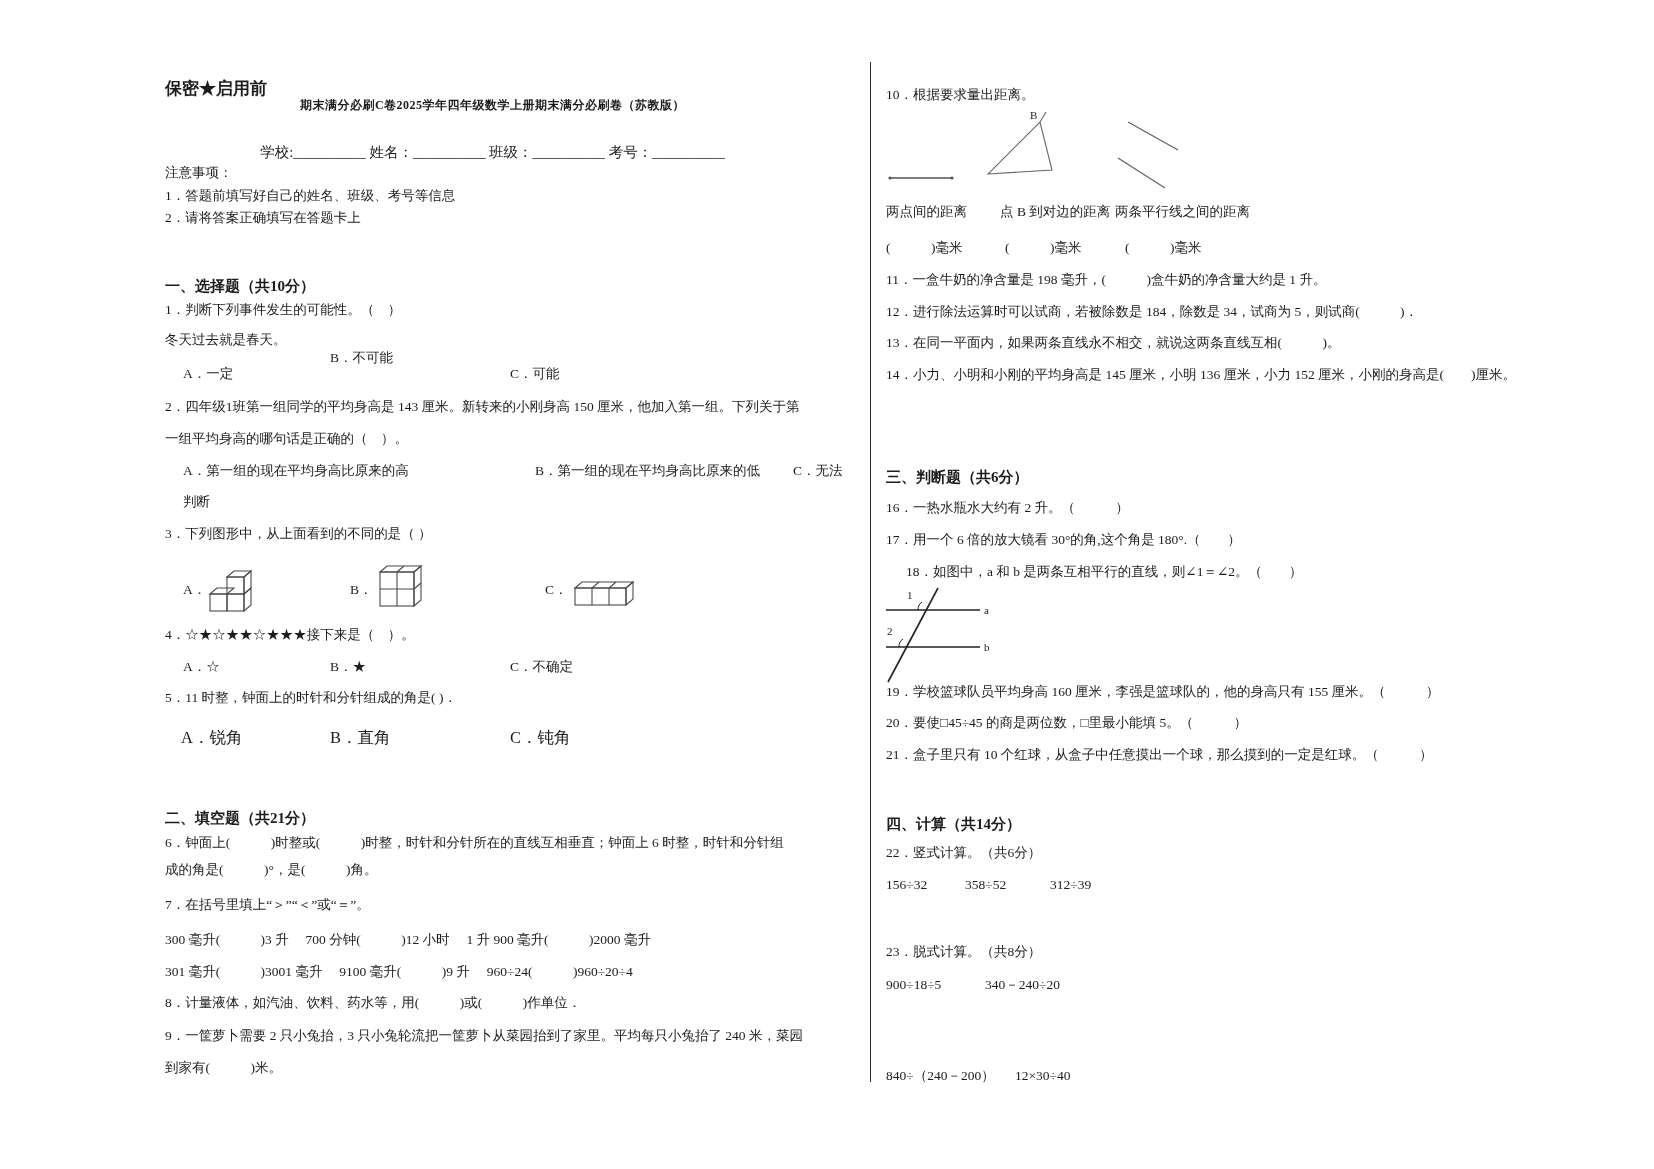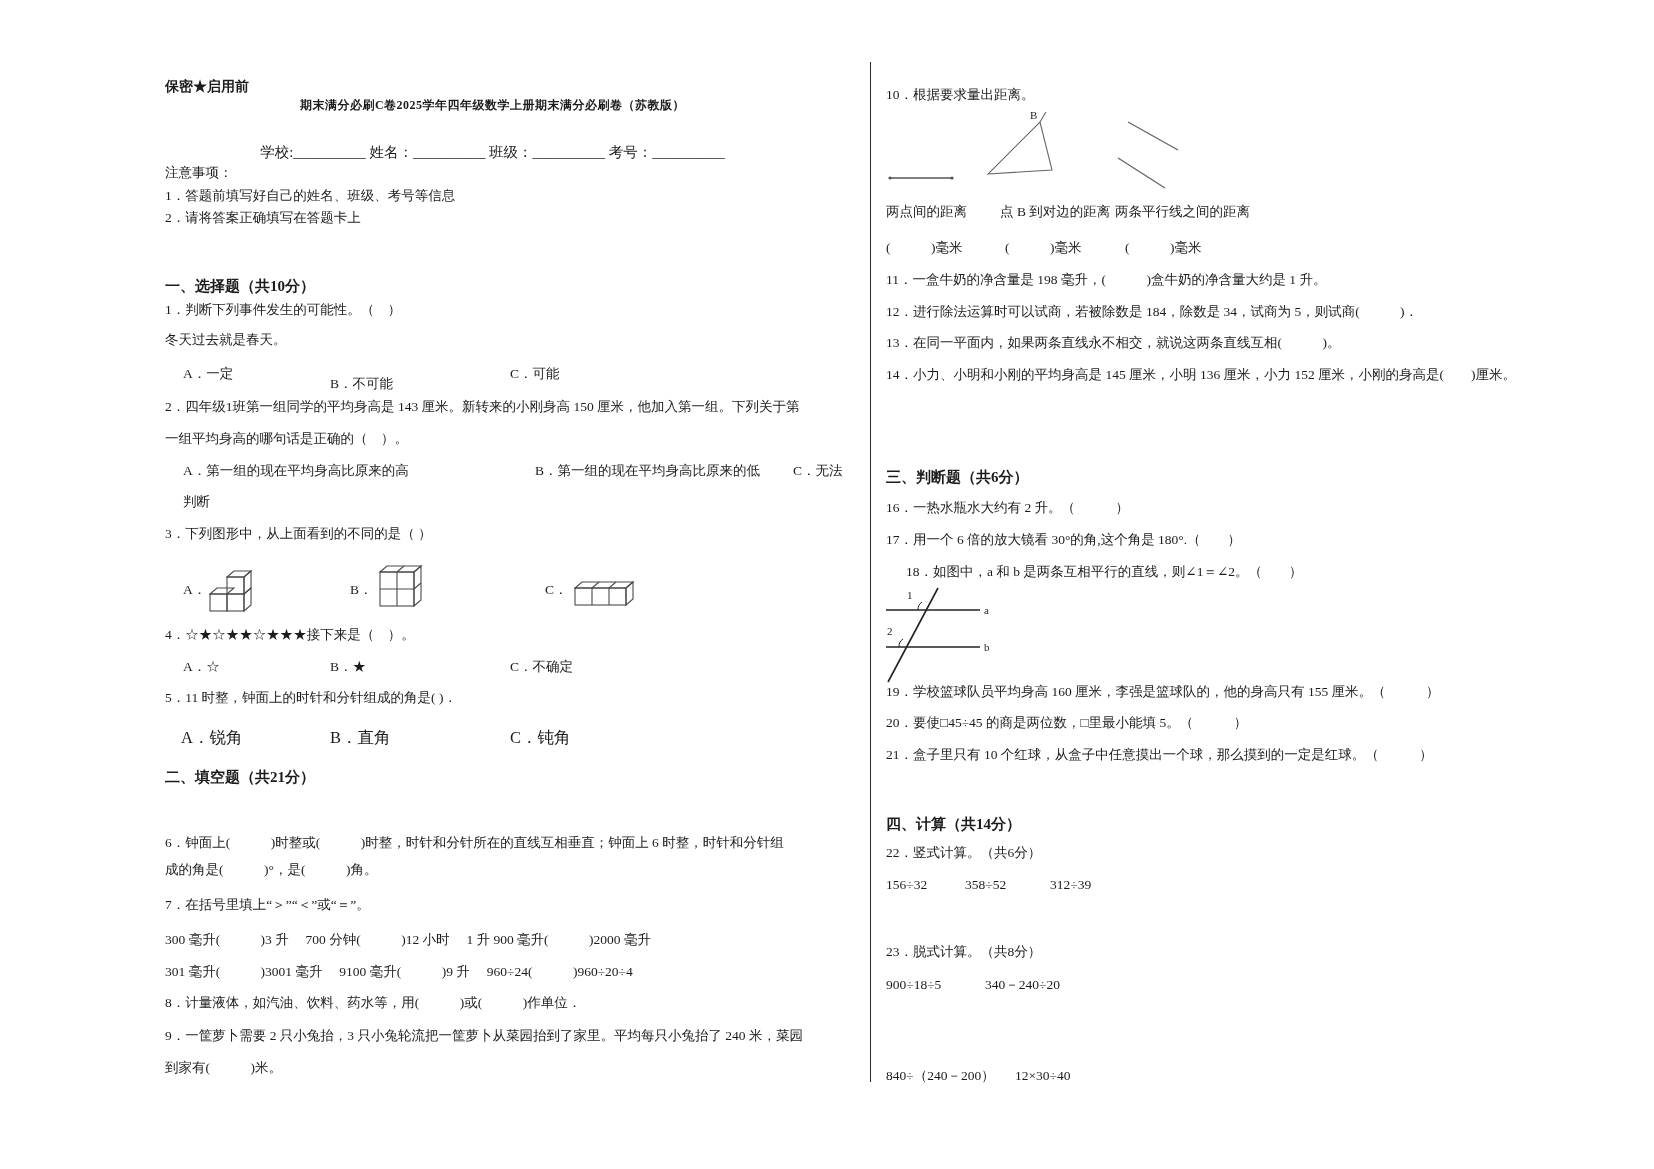--- a/index.html
+++ b/index.html
@@ -19,32 +19,32 @@
   .fig18 line{stroke:#222;stroke-width:1.6;}
   .fig18 path{stroke:#222;stroke-width:1;}
 </style>
 </head>
 <body>
 
 <div id="sheet">
 
   <div id="divider"></div>
 
-  <div class="ln bold" style="left:165px;top:78px;font-size:14px">保密★启用前</div>
+  <div class="ln bold" style="left:165px;top:78px;font-size:17px">保密★启用前</div>
   <div class="ln title center" style="left:165px;top:98px;width:655px">期末满分必刷C卷2025学年四年级数学上册期末满分必刷卷（苏教版）</div>
   <div class="ln info center" style="left:165px;top:143px;width:655px">学校:__________ 姓名：__________ 班级：__________ 考号：__________</div>
   <div class="ln" style="left:165px;top:165px">注意事项：</div>
   <div class="ln" style="left:165px;top:188px">1．答题前填写好自己的姓名、班级、考号等信息</div>
   <div class="ln" style="left:165px;top:210px">2．请将答案正确填写在答题卡上</div>
 
   <div class="ln sec" style="left:165px;top:277px">一、选择题（共10分）</div>
   <div class="ln" style="left:165px;top:302px">1．判断下列事件发生的可能性。（　）</div>
   <div class="ln" style="left:165px;top:332px">冬天过去就是春天。</div>
   <div class="ln" style="left:183px;top:366px">A．一定</div>
-  <div class="ln" style="left:330px;top:376px">B．不可能</div>
+  <div class="ln" style="left:330px;top:350px">B．不可能</div>
   <div class="ln" style="left:510px;top:366px">C．可能</div>
 
   <div class="ln" style="left:165px;top:399px">2．四年级1班第一组同学的平均身高是 143 厘米。新转来的小刚身高 150 厘米，他加入第一组。下列关于第</div>
   <div class="ln" style="left:165px;top:431px">一组平均身高的哪句话是正确的（　）。</div>
   <div class="ln" style="left:183px;top:463px">A．第一组的现在平均身高比原来的高</div>
   <div class="ln" style="left:535px;top:463px">B．第一组的现在平均身高比原来的低</div>
   <div class="ln" style="left:793px;top:463px">C．无法</div>
   <div class="ln" style="left:183px;top:494px">判断</div>
 
   <div class="ln" style="left:165px;top:526px">3．下列图形中，从上面看到的不同的是（ ）</div>
@@ -83,21 +83,21 @@
   <div class="ln" style="left:165px;top:627px">4．☆★☆★★☆★★★接下来是（　）。</div>
   <div class="ln" style="left:183px;top:659px">A．☆</div>
   <div class="ln" style="left:330px;top:659px">B．★</div>
   <div class="ln" style="left:510px;top:659px">C．不确定</div>
 
   <div class="ln" style="left:165px;top:690px">5．11 时整，钟面上的时针和分针组成的角是(  )．</div>
   <div class="ln big" style="left:181px;top:728px">A．锐角</div>
   <div class="ln big" style="left:330px;top:728px">B．直角</div>
   <div class="ln big" style="left:510px;top:728px">C．钝角</div>
 
-  <div class="ln sec" style="left:165px;top:768px">二、填空题（共21分）</div>
+  <div class="ln sec" style="left:165px;top:809px">二、填空题（共21分）</div>
   <div class="ln" style="left:165px;top:835px">6．钟面上(　　　)时整或(　　　)时整，时针和分针所在的直线互相垂直；钟面上 6 时整，时针和分针组</div>
   <div class="ln" style="left:165px;top:862px">成的角是(　　　)°，是(　　　)角。</div>
   <div class="ln" style="left:165px;top:897px">7．在括号里填上“＞”“＜”或“＝”。</div>
   <div class="ln" style="left:165px;top:932px">300 毫升(　　　)3 升　 700 分钟(　　　)12 小时　 1 升 900 毫升(　　　)2000 毫升</div>
   <div class="ln" style="left:165px;top:964px">301 毫升(　　　)3001 毫升　 9100 毫升(　　　)9 升　 960÷24(　　　)960÷20÷4</div>
   <div class="ln" style="left:165px;top:995px">8．计量液体，如汽油、饮料、药水等，用(　　　)或(　　　)作单位．</div>
   <div class="ln" style="left:165px;top:1028px">9．一筐萝卜需要 2 只小兔抬，3 只小兔轮流把一筐萝卜从菜园抬到了家里。平均每只小兔抬了 240 米，菜园</div>
   <div class="ln" style="left:165px;top:1060px">到家有(　　　)米。</div>
 
   <div class="ln" style="left:886px;top:87px">10．根据要求量出距离。</div>

